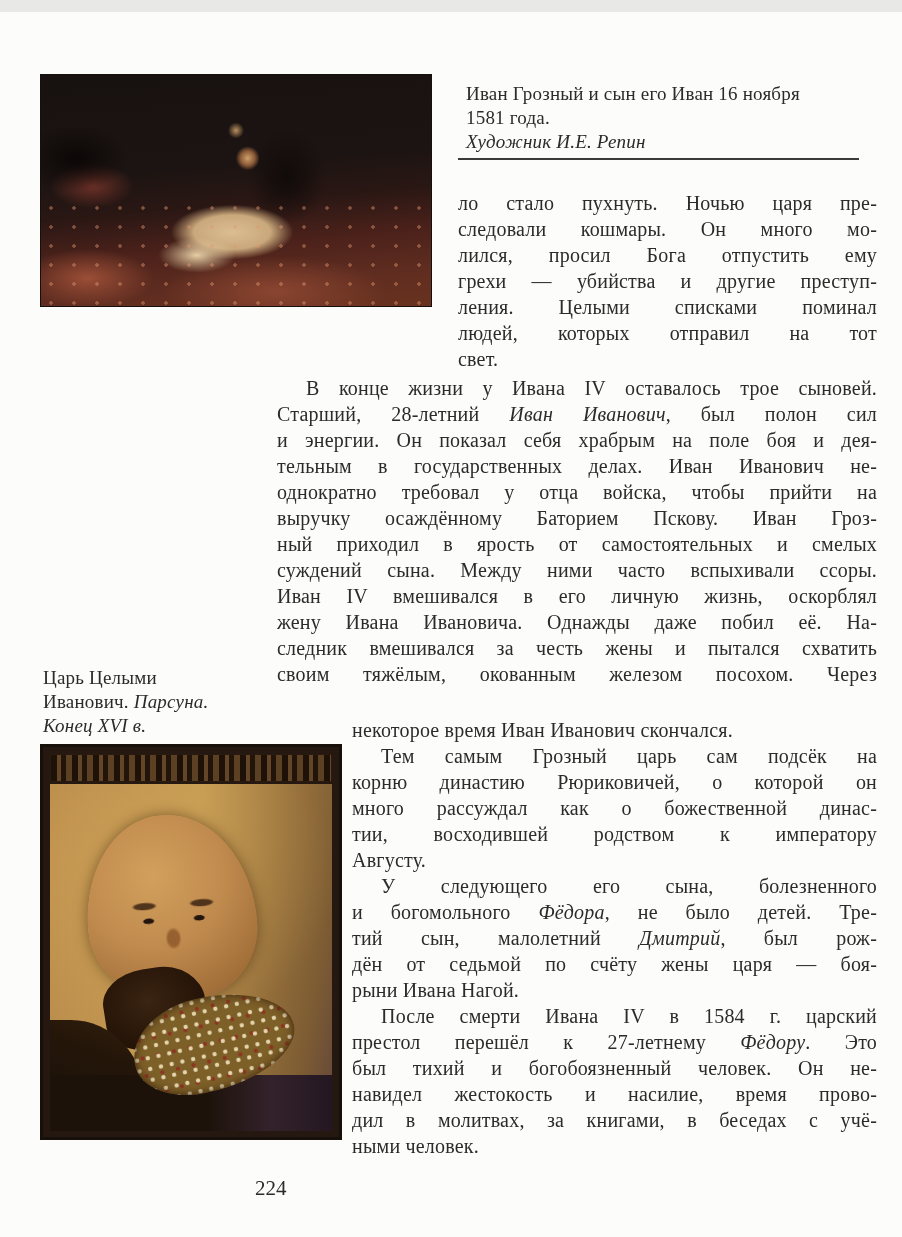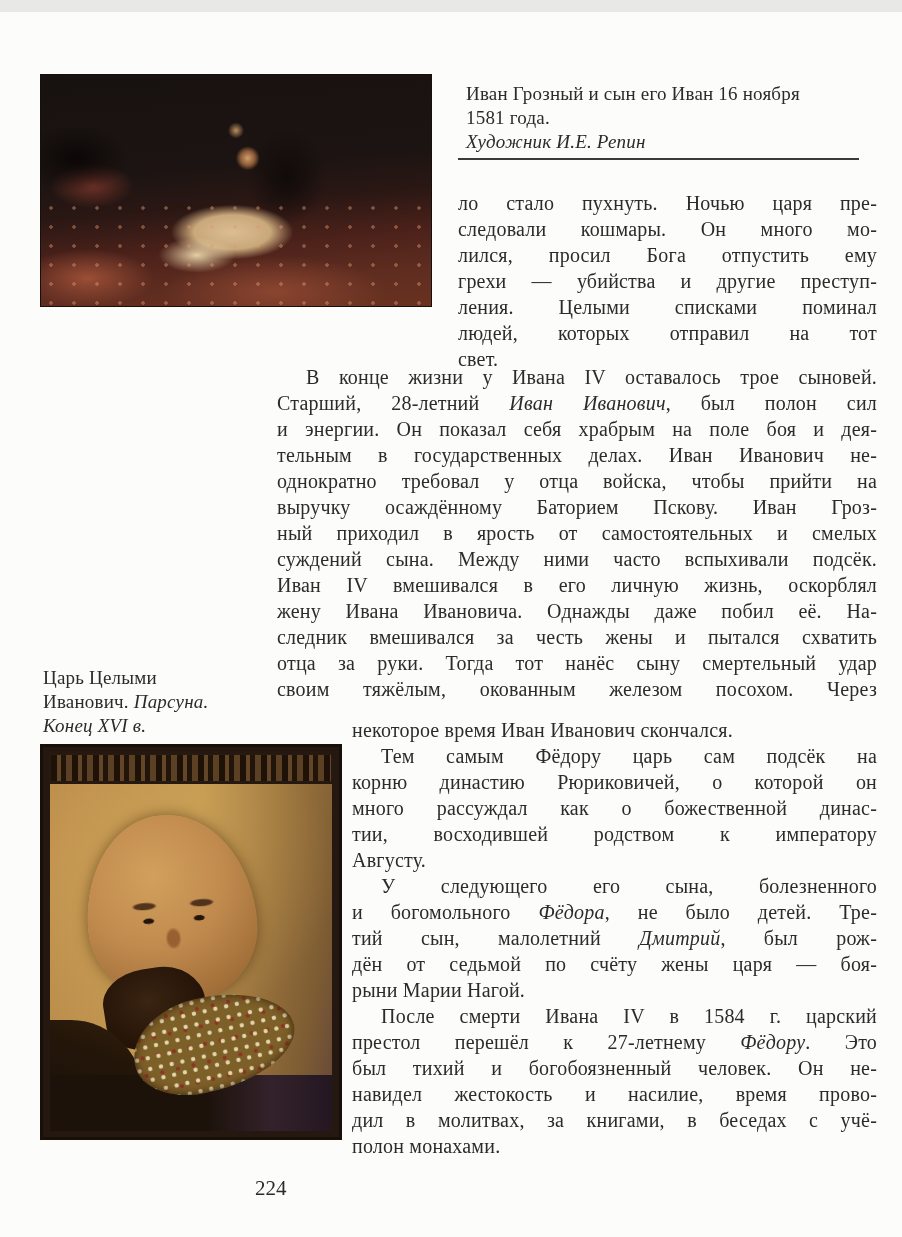--- a/index.html
+++ b/index.html
@@ -126,33 +126,32 @@
   <div class="textblock" style="left:458px; top:178px; width:419px;">
       <div class="tline"><span>ло стало пухнуть. Ночью царя пре-</span></div>
       <div class="tline"><span>следовали кошмары. Он много мо-</span></div>
       <div class="tline"><span>лился, просил Бога отпустить ему</span></div>
       <div class="tline"><span>грехи — убийства и другие преступ-</span></div>
       <div class="tline"><span>ления. Целыми списками поминал</span></div>
       <div class="tline"><span>людей, которых отправил на тот</span></div>
       <div class="tline tline-end"><span>свет.</span></div>
     </div>
 
-  <div class="textblock" style="left:277px; top:352px; width:600px;">
+  <div class="textblock" style="left:277px; top:363px; width:600px;">
       <div class="tline tline-indent"><span>В конце жизни у Ивана IV оставалось трое сыновей.</span></div>
       <div class="tline"><span>Старший, 28-летний </span><span class="it">Иван Иванович</span><span>, был полон сил</span></div>
       <div class="tline"><span>и энергии. Он показал себя храбрым на поле боя и дея-</span></div>
       <div class="tline"><span>тельным в государственных делах. Иван Иванович не-</span></div>
       <div class="tline"><span>однократно требовал у отца войска, чтобы прийти на</span></div>
       <div class="tline"><span>выручку осаждённому Баторием Пскову. Иван Гроз-</span></div>
       <div class="tline"><span>ный приходил в ярость от самостоятельных и смелых</span></div>
-      <div class="tline"><span>суждений сына. Между ними часто вспыхивали подсёк.</span></div>
+      <div class="tline"><span>суждений сына. Между ними часто вспыхивали ссоры.</span></div>
       <div class="tline"><span>Иван IV вмешивался в его личную жизнь, оскорблял</span></div>
       <div class="tline"><span>жену Ивана Ивановича. Однажды даже побил её. На-</span></div>
       <div class="tline"><span>следник вмешивался за честь жены и пытался схватить</span></div>
-      <div class="tline"><span>отца за руки. Тогда тот нанёс сыну смертельный удар</span></div>
       <div class="tline"><span>своим тяжёлым, окованным железом посохом. Через</span></div>
     </div>
 
   <div class="caption" style="left:43px; top:654px; width:230px;">
       <div class="tline"><span>Царь Целыми</span></div>
       <div class="tline"><span>Иванович. </span><span class="it">Парсуна.</span></div>
       <div class="tline tline-end"><span class="it">Конец XVI в.</span></div>
     </div>
 
   <div class="parsuna">
@@ -161,33 +160,33 @@
       <div class="parsuna-head"></div>
       <div class="parsuna-beard"></div>
       <div class="parsuna-robe-left"></div>
       <div class="parsuna-robe-bottom"></div>
       <div class="parsuna-collar"></div>
     </div>
   </div>
 
   <div class="textblock" style="left:352px; top:705px; width:525px;">
       <div class="tline tline-end"><span>некоторое время Иван Иванович скончался.</span></div>
-      <div class="tline tline-indent"><span>Тем самым Фёдору царь сам подсёк на</span></div>
+      <div class="tline tline-indent"><span>Тем самым Грозный царь сам подсёк на</span></div>
       <div class="tline"><span>корню династию Рюриковичей, о которой он</span></div>
       <div class="tline"><span>много рассуждал как о божественной динас-</span></div>
       <div class="tline"><span>тии, восходившей родством к императору</span></div>
       <div class="tline tline-end"><span>Августу.</span></div>
       <div class="tline tline-indent"><span>У следующего его сына, болезненного</span></div>
       <div class="tline"><span>и богомольного </span><span class="it">Фёдора</span><span>, не было детей. Тре-</span></div>
       <div class="tline"><span>тий сын, малолетний </span><span class="it">Дмитрий</span><span>, был рож-</span></div>
       <div class="tline"><span>дён от седьмой по счёту жены царя — боя-</span></div>
-      <div class="tline tline-end"><span>рыни Марии Нагой.</span></div>
+      <div class="tline tline-end"><span>рыни Ивана Нагой.</span></div>
       <div class="tline tline-indent"><span>После смерти Ивана IV в 1584 г. царский</span></div>
       <div class="tline"><span>престол перешёл к 27-летнему </span><span class="it">Фёдору</span><span>. Это</span></div>
       <div class="tline"><span>был тихий и богобоязненный человек. Он не-</span></div>
       <div class="tline"><span>навидел жестокость и насилие, время прово-</span></div>
       <div class="tline"><span>дил в молитвах, за книгами, в беседах с учё-</span></div>
-      <div class="tline tline-end"><span>полон монахами.</span></div>
+      <div class="tline tline-end"><span>ными человек.</span></div>
     </div>
 
   <div class="page-number">224</div>
 
 </div>
 
 </body></html>

